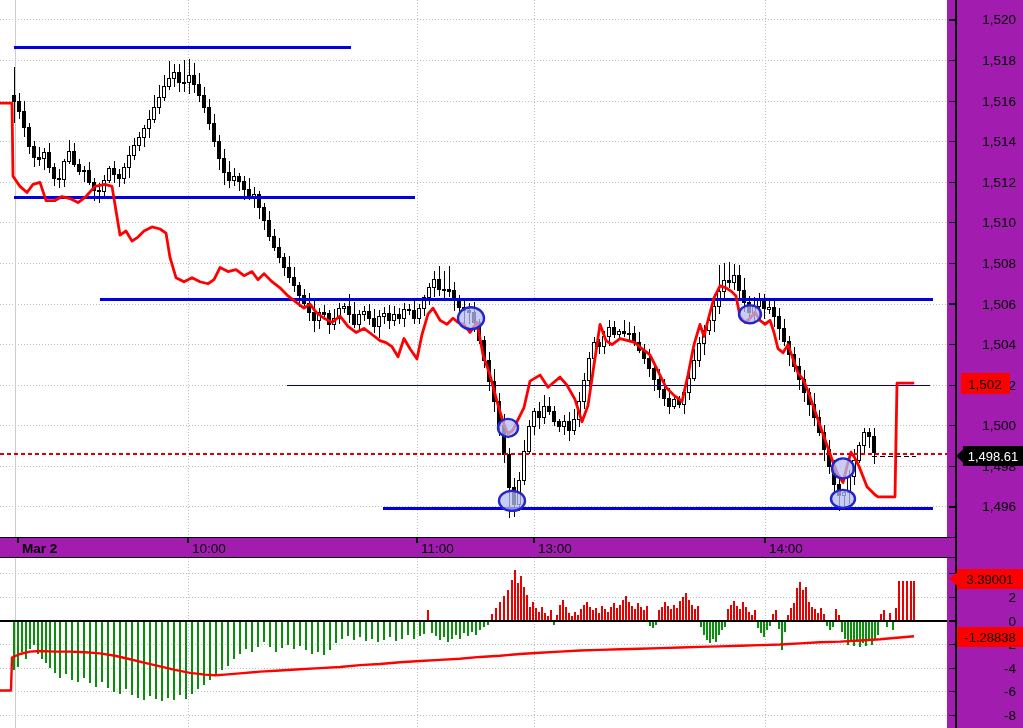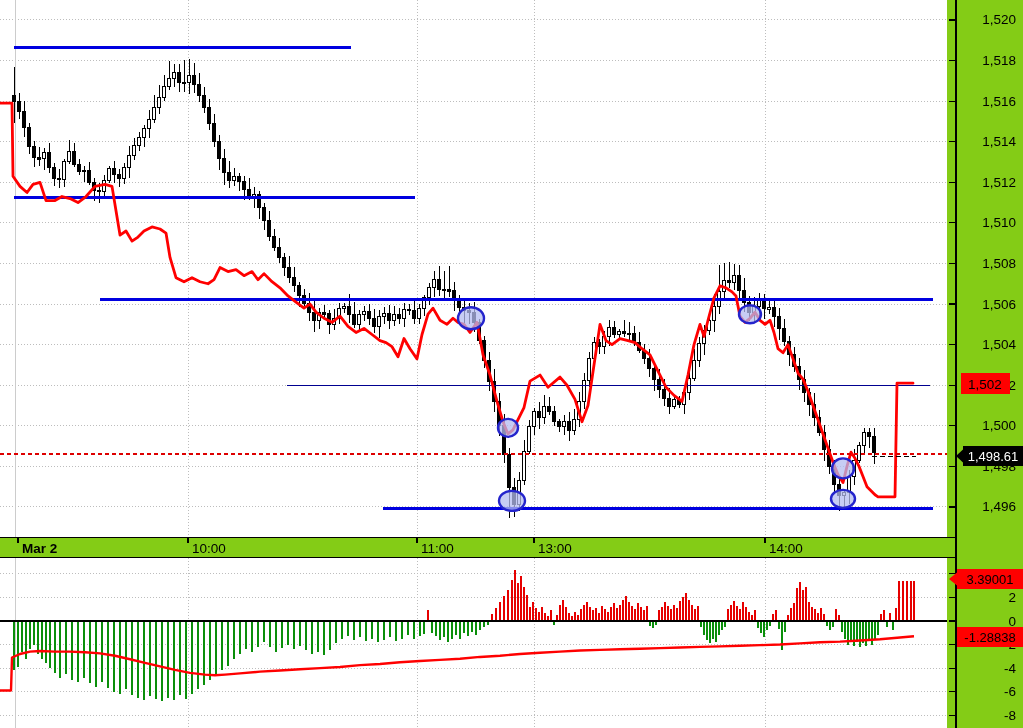--- a/index.html
+++ b/index.html
@@ -1,16 +1,16 @@
 <!DOCTYPE html>
 <html><head>
 <meta charset="utf-8">
 <style>
   html,body{margin:0;padding:0;background:#ffffff;}
-  #stage{position:relative;width:1023px;height:728px;background:#84cc16;overflow:hidden;
+  #stage{position:relative;width:1023px;height:728px;background:#a21caf;overflow:hidden;
          font-family:"Liberation Sans",sans-serif;}
   svg text{font-family:"Liberation Sans",sans-serif;}
 </style>
 </head>
 <body>
 
 <div id="stage">
   <svg id="chart" width="1023" height="728" viewBox="0 0 1023 728">
 
     <g id="layer-plot-bg">

